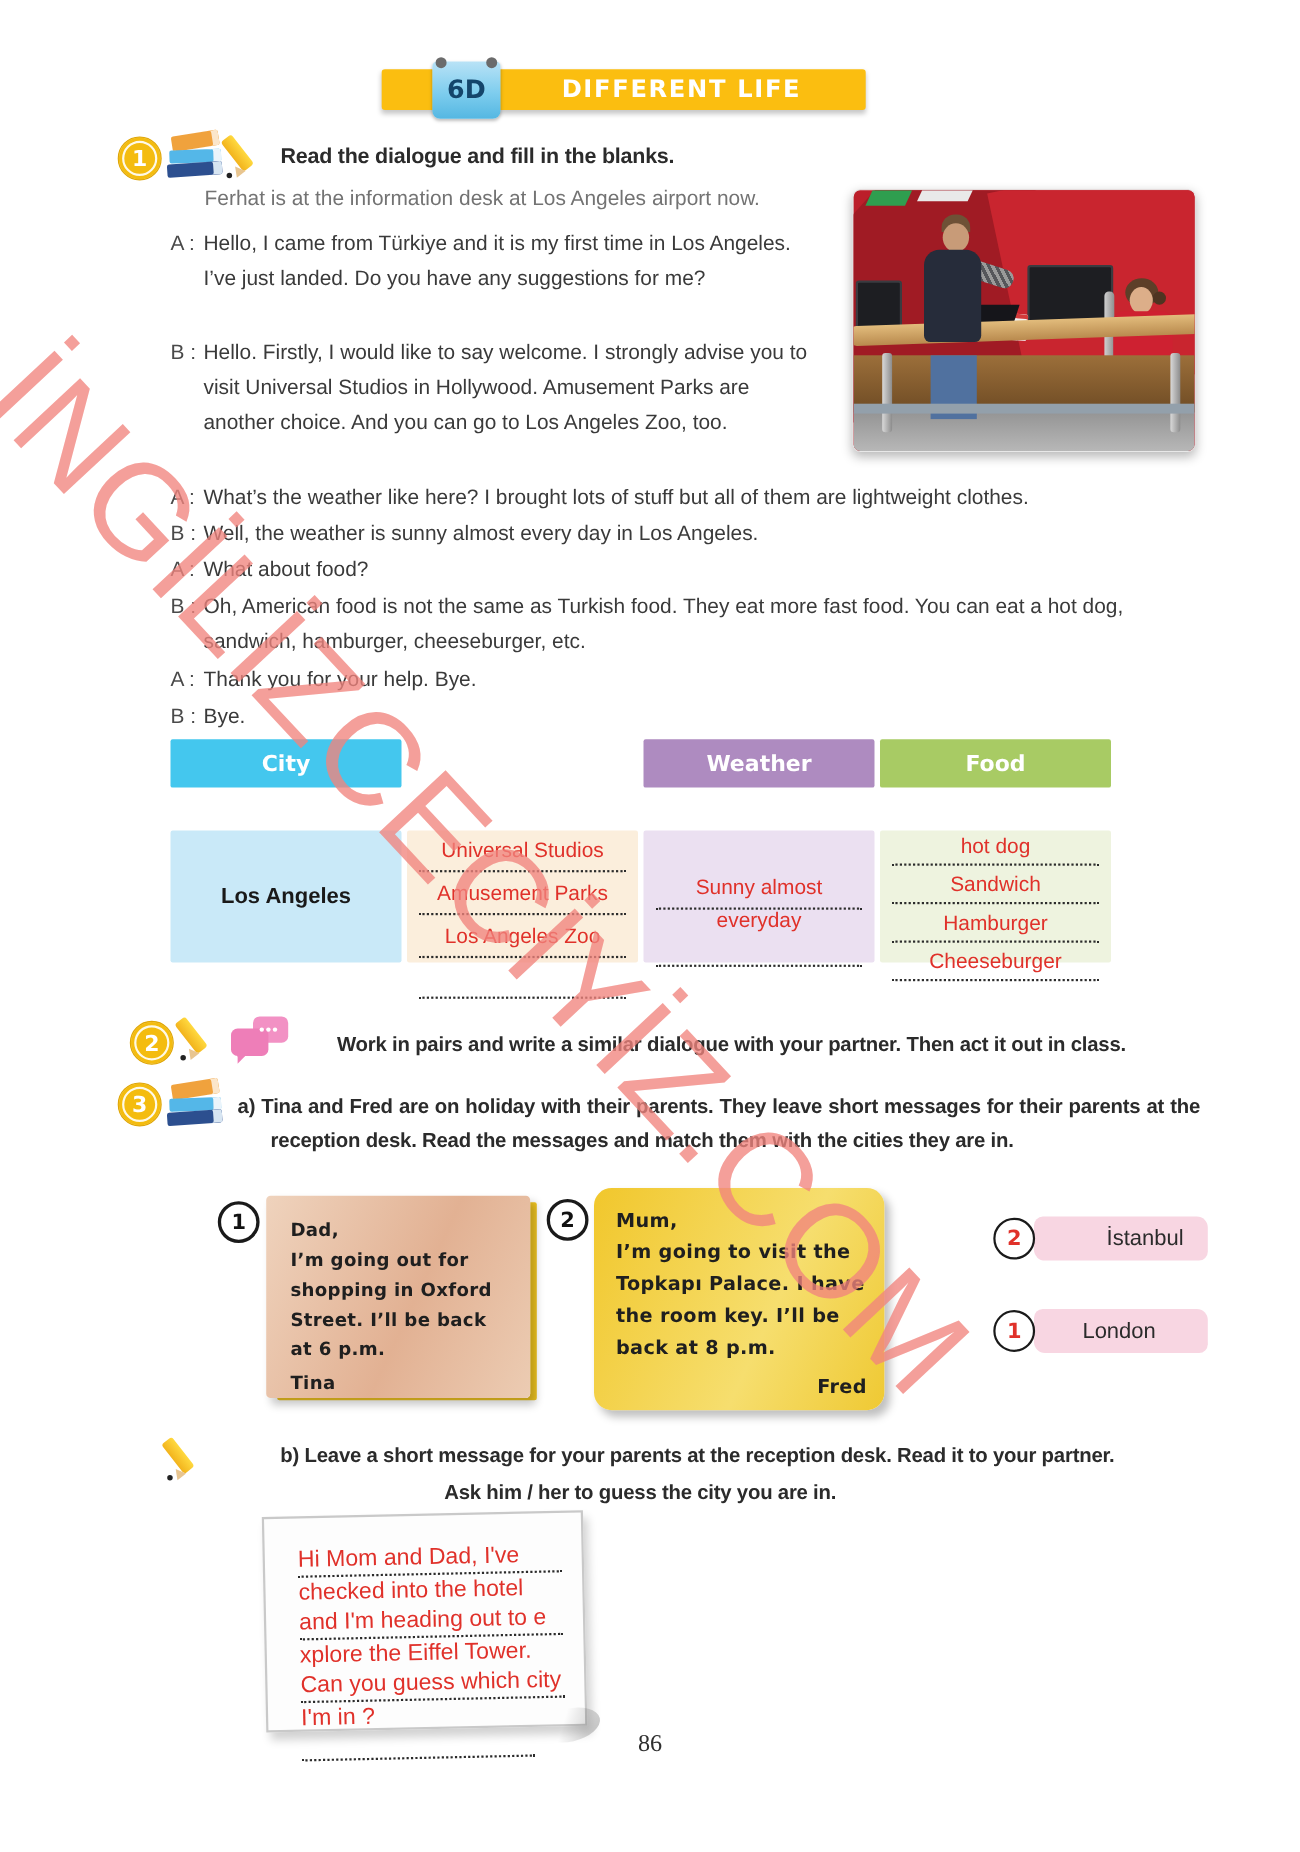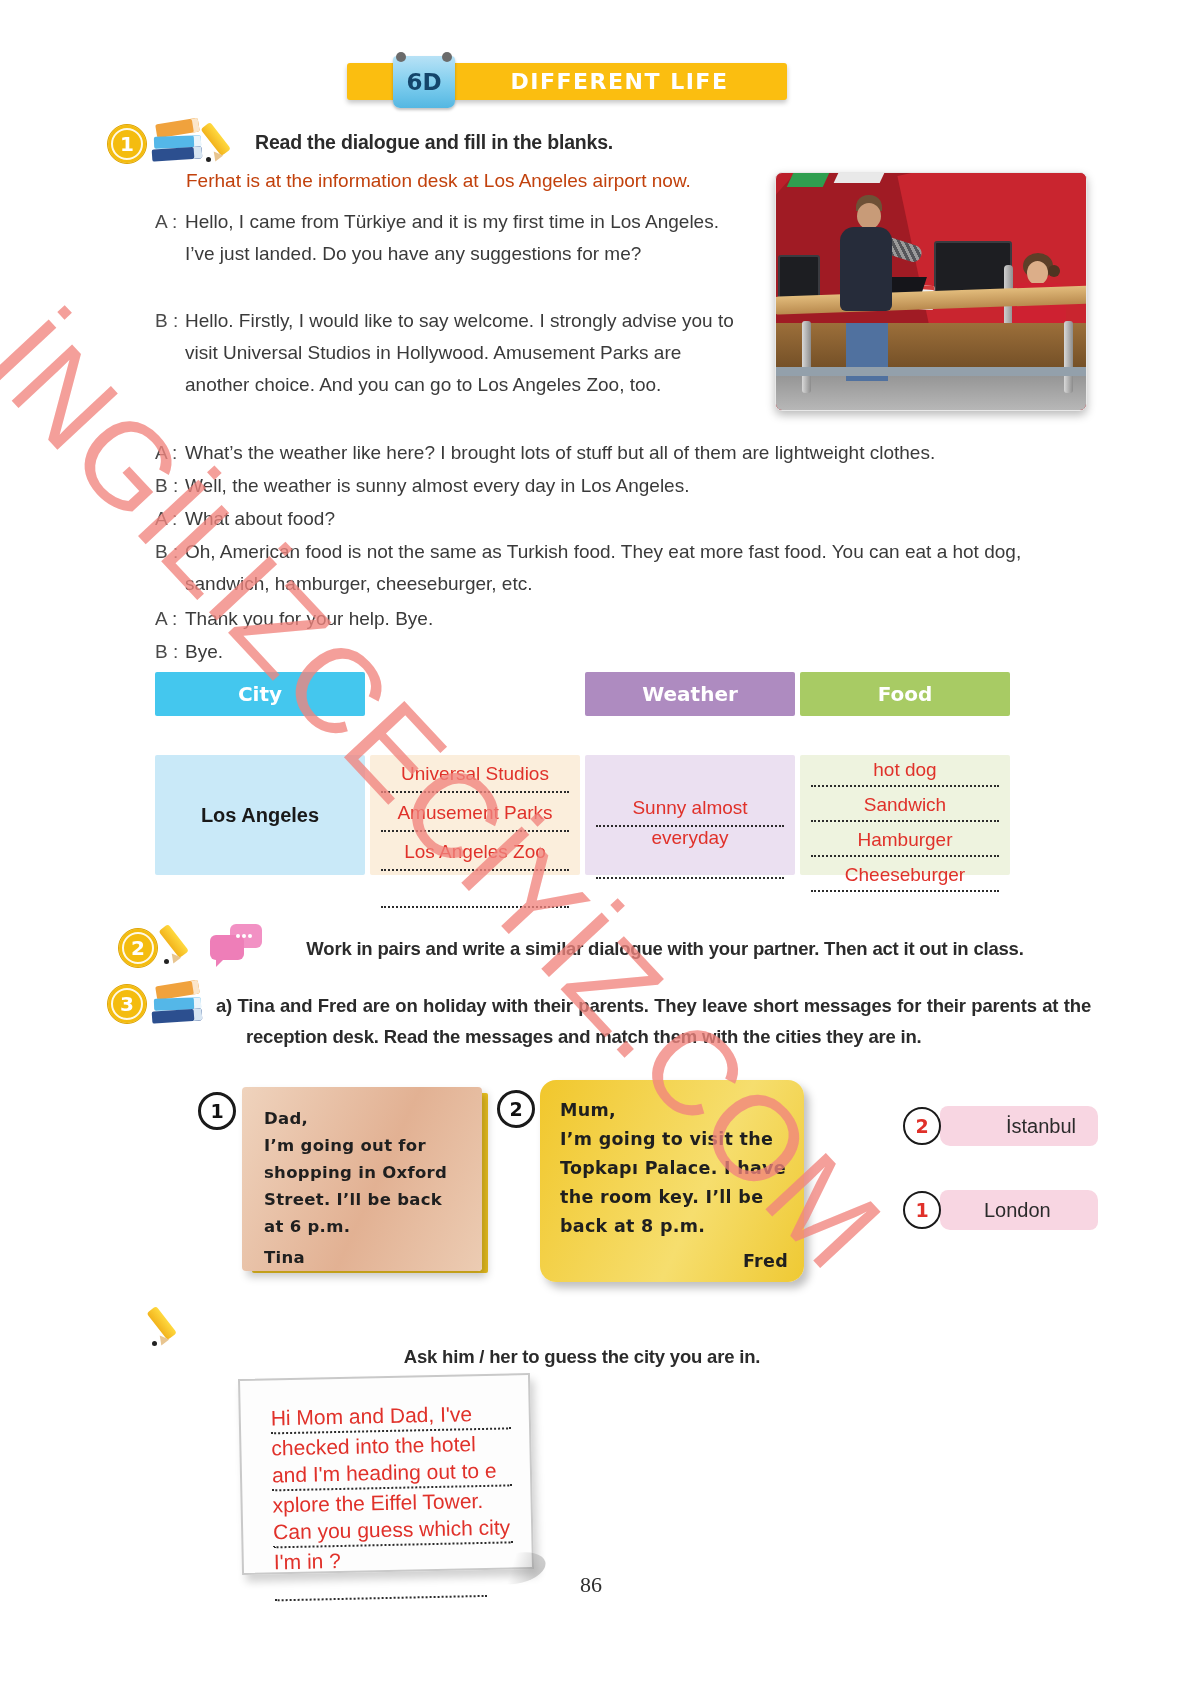--- a/index.html
+++ b/index.html
@@ -48,21 +48,21 @@
   .badge.red{border-width:2px;color:#e0312a;}
 
   
   .instr{position:absolute;font-family:"Liberation Sans",sans-serif;font-weight:bold;
          font-size:18.5px;color:#2b2b2b;letter-spacing:-0.2px;text-align:center;}
 
   
   .dline{position:absolute;left:155px;display:flex;font-size:19px;line-height:32px;color:#3a3a3a;}
   .dline .spk{width:30px;flex:none;color:#4a4a4a;}
   .dline .txt{flex:1;}
-  .intro{position:absolute;left:186px;top:170px;font-size:19px;color:#c2410c;text-align:right;}
+  .intro{position:absolute;left:186px;top:170px;font-size:19px;color:#737373;text-align:right;}
 
   
   .photo{position:absolute;left:775px;top:172px;width:310px;height:237px;border-radius:7px;overflow:hidden;
          background:#bc1f2a;box-shadow:0 4px 10px rgba(0,0,0,.28);border:1px solid #e8e8e8;}
   .ph-swoosh{position:absolute;left:-40px;top:-30px;width:220px;height:260px;background:#a01b24;
          transform:rotate(24deg) skewX(-18deg);}
   .ph-wall2{position:absolute;right:-30px;top:-20px;width:200px;height:200px;background:#c9252f;transform:rotate(-12deg);}
   .ph-green{position:absolute;left:14px;top:0;width:36px;height:14px;background:#2f9e4f;transform:skewX(-25deg);}
   .ph-white{position:absolute;left:60px;top:0;width:46px;height:10px;background:#e9e9e9;transform:skewX(-25deg);}
   .ph-floor{position:absolute;left:0;bottom:0;width:100%;height:42px;background:linear-gradient(180deg,#8e8e8e,#b7b7b7);}
@@ -283,20 +283,21 @@
   <div class="match-bar" style="left:940px;top:1106px;text-align:center;">İstanbul</div>
   <div class="badge red" style="left:903px;top:1107px;">2</div>
   <div class="match-bar" style="left:940px;top:1190px;">London</div>
   <div class="badge red" style="left:903px;top:1191px;">1</div>
 
   <div class="pencil" style="left:150px;top:1302px;">
     <div class="pbody"></div>
     <div class="ptip"></div>
     <div class="pdot"></div>
   </div>
+  <div class="instr" style="left:204px;top:1312px;width:860px;">b) Leave a short message for your parents at the reception desk. Read it to your partner.</div>
   <div class="instr" style="left:232px;top:1346px;width:700px;">Ask him / her to guess the city you are in.</div>
 
   <div class="reply">
     <div class="reply-pad">
       <div class="dot">Hi Mom and Dad, I've</div>
       <div>checked into the hotel</div>
       <div class="dot">and I'm heading out to e</div>
       <div>xplore the Eiffel Tower.</div>
       <div class="dot">Can you guess which city</div>
       <div>I'm in ?</div>

